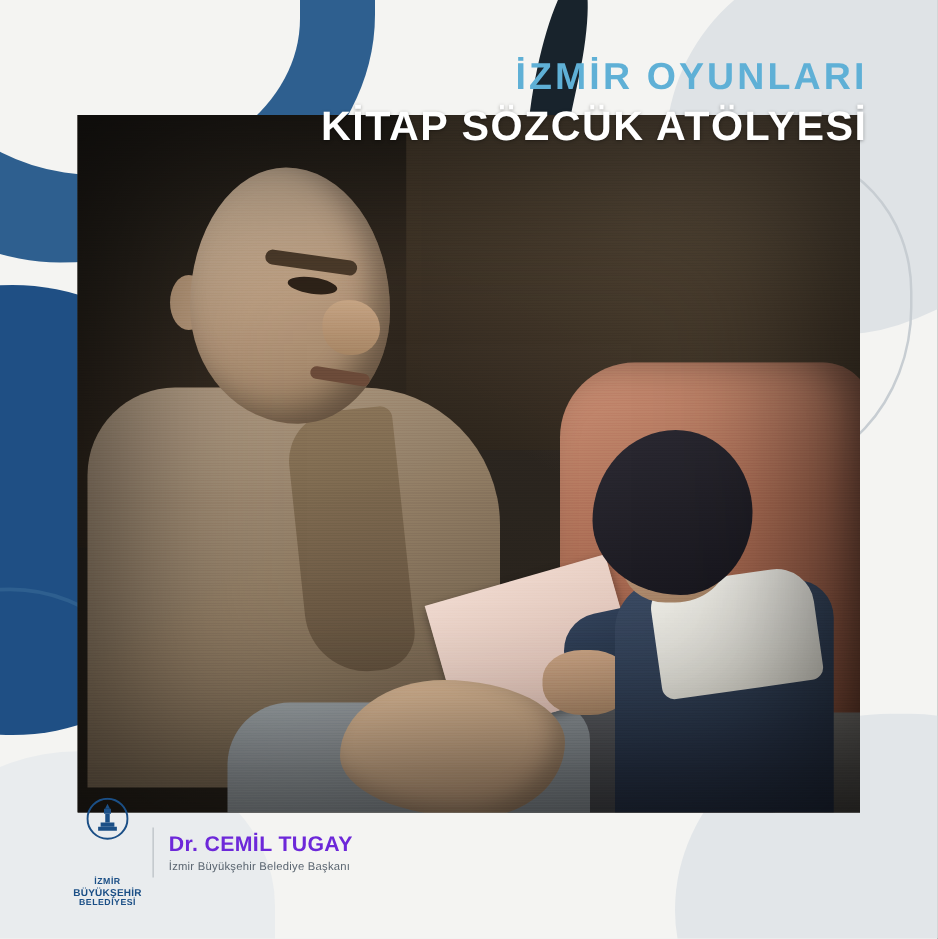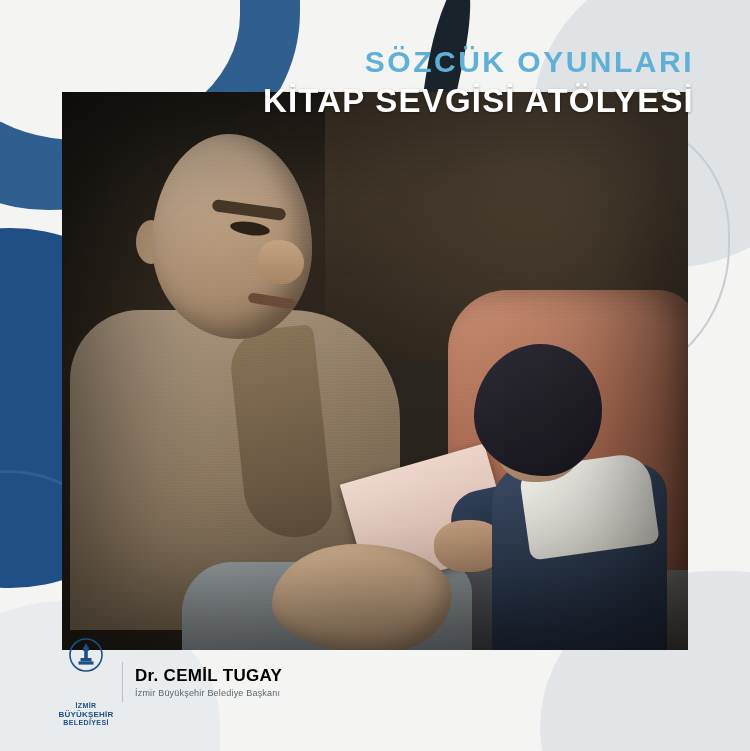--- a/index.html
+++ b/index.html
@@ -305,21 +305,21 @@
     width: 1px;
     height: 40px;
     background: #b9bfc4;
   }
   .mayor {
     line-height: 1.25;
   }
   .mayor-name {
     font-size: 17px;
     font-weight: bold;
-    color: #000000;
+    color: #6d28d9;
     letter-spacing: 0.3px;
   }
   .mayor-role {
     font-size: 9px;
     color: #5a6570;
     letter-spacing: 0.2px;
     margin-top: 2px;
   }
 </style>
 </head>
@@ -365,22 +365,22 @@
       <div class="child-collar"></div>
       <div class="child-face"></div>
       <div class="child-head"></div>
 
       <div class="grain"></div>
       <div class="vignette"></div>
     </div>
   </div>
 
   <div class="titles">
-    <div class="kicker">SÖZCÜK OYUNLARI</div>
-    <div class="title-main" style="margin-top:2px;">KİTAP SEVGİSİ ATÖLYESİ</div>
+    <div class="kicker">İZMİR OYUNLARI</div>
+    <div class="title-main" style="margin-top:2px;">KİTAP SÖZCÜK ATÖLYESİ</div>
   </div>
 
   <div class="footer">
     <div class="logo-mark">
       <svg width="34" height="34" viewBox="0 0 34 34">
         <circle cx="17" cy="17" r="16" fill="none" stroke="#1b4f86" stroke-width="1.6"></circle>
         <path d="M17 5 L19 9 L15 9 Z" fill="#1b4f86"></path>
         <rect x="14.2" y="9" width="5.6" height="4" fill="#1b4f86"></rect>
         <rect x="15.2" y="13" width="3.6" height="7" fill="#1b4f86"></rect>
         <rect x="11.5" y="20" width="11" height="3.4" fill="#1b4f86"></rect>

